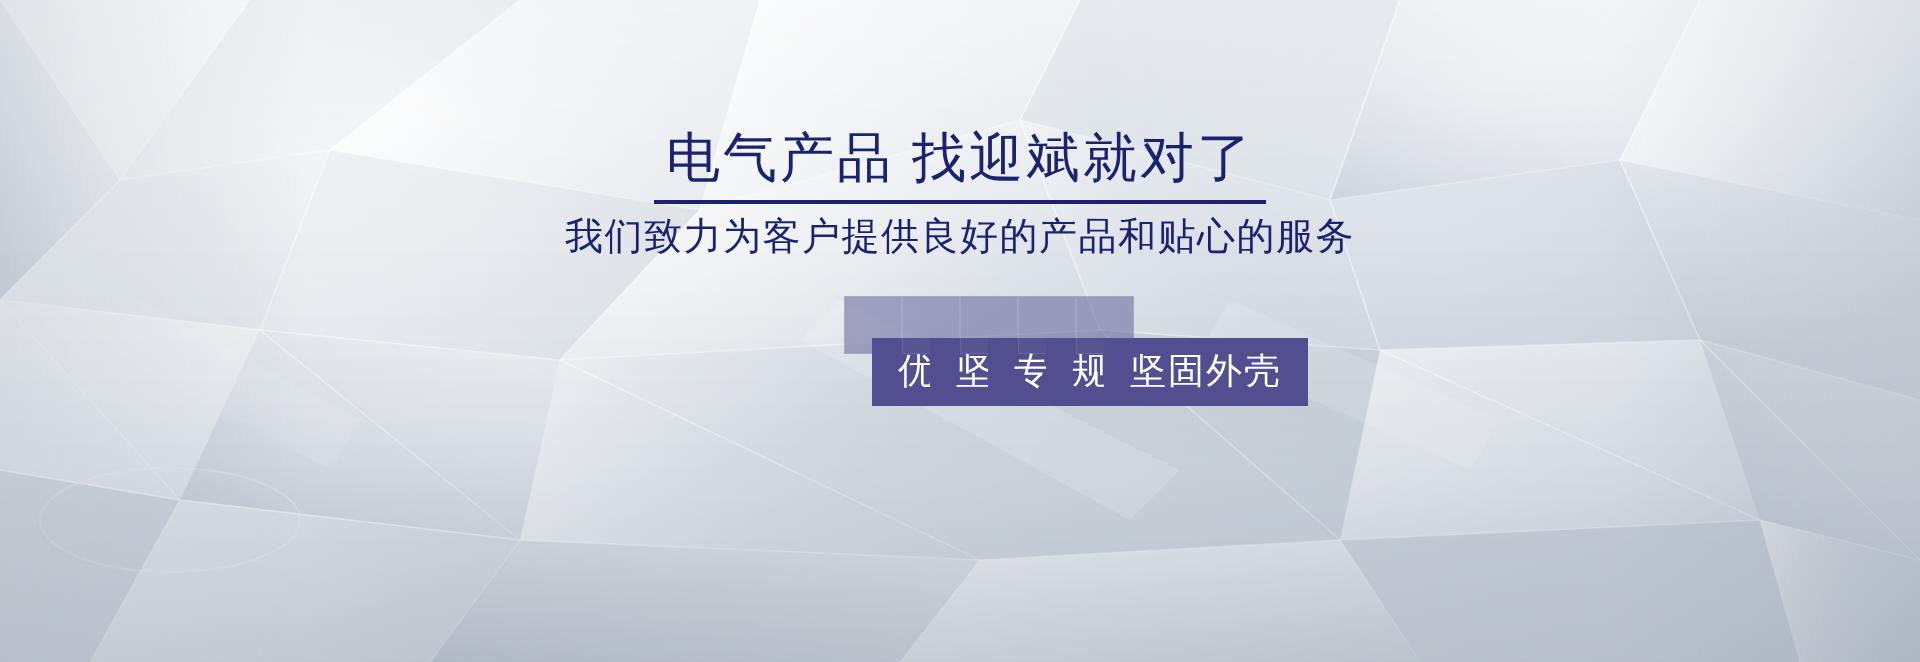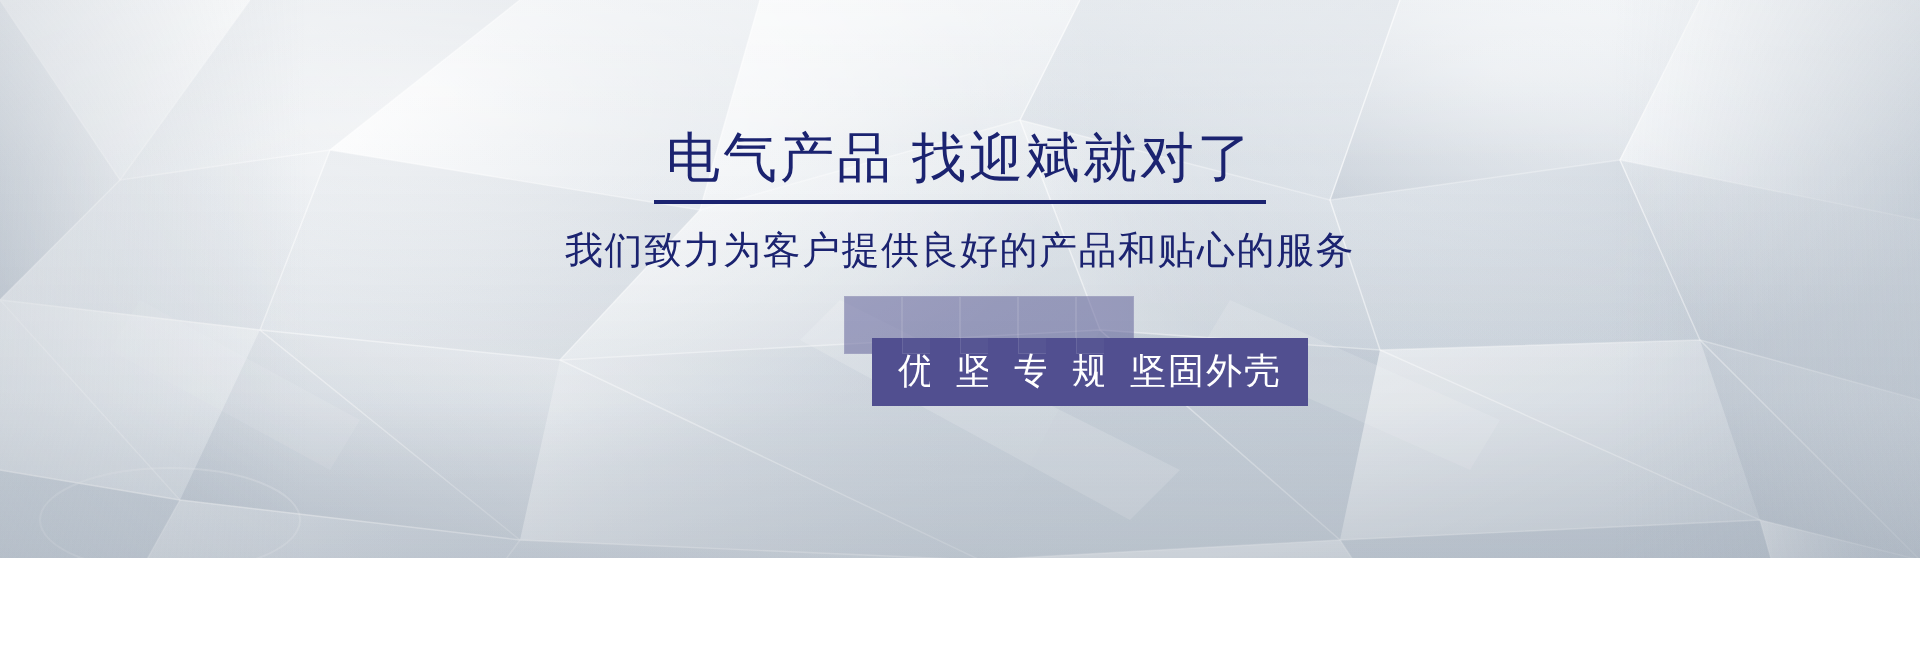--- a/index.html
+++ b/index.html
@@ -9,21 +9,21 @@
     background: #ffffff;
   }
   body {
     font-family: "Liberation Sans", "DejaVu Sans", sans-serif;
   }
 
   
   .banner {
     position: relative;
     width: 1920px;
-    height: 558px;
+    height: 662px;
     overflow: hidden;
     background: #dfe4ea;
     text-decoration: underline;
   }
 
   
   .bg-base {
     position: absolute;
     inset: 0;
     background:
@@ -72,21 +72,21 @@
   .headline-rule {
     width: 612px;
     height: 4px;
     background: #1b2370;
     margin: 14px auto 0 auto;
   }
   .subtitle {
     position: absolute;
     left: 0;
     right: 0;
-    top: 230px;
+    top: 216px;
     text-align: center;
     font-size: 38px;
     line-height: 1.1;
     letter-spacing: 1.5px;
     font-weight: 400;
     color: #1b2370;
     white-space: nowrap;
   }
 
   

